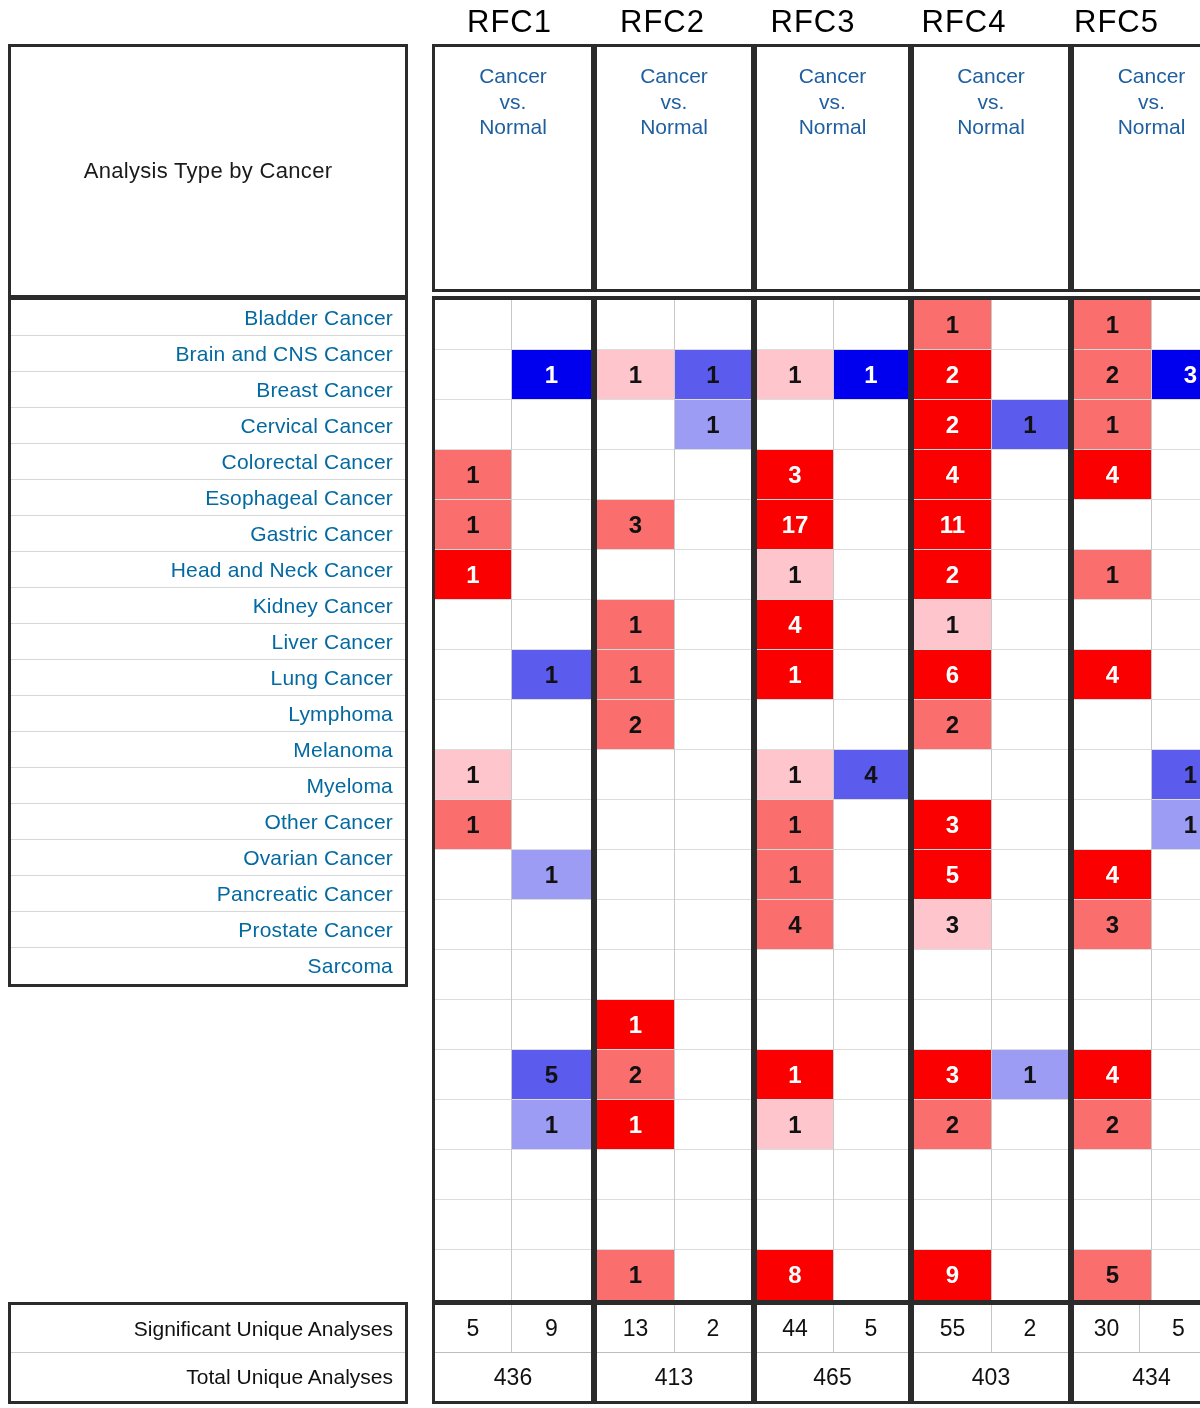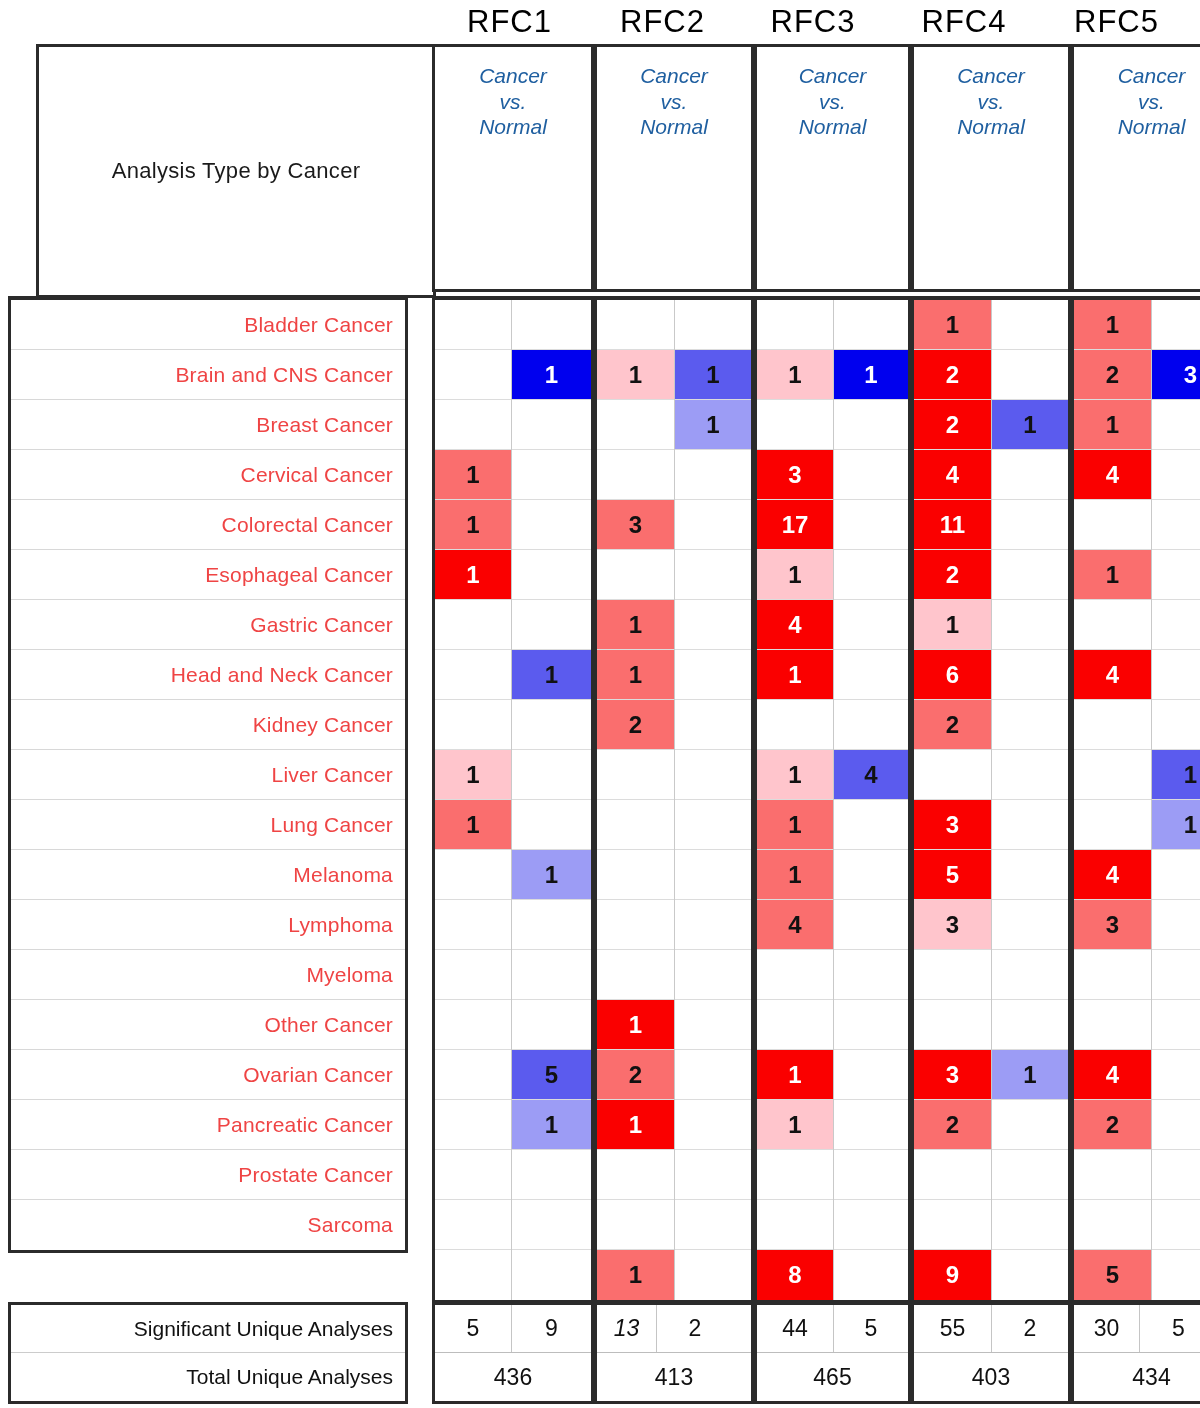--- a/index.html
+++ b/index.html
@@ -41,47 +41,46 @@
   .rfc-label-cell.c3 { flex: 0 0 152px; width: 152px; }
   .rfc-label-cell.c4 { flex: 0 0 153px; width: 153px; }
 
   
   .left-block {
     position: absolute;
     left: 8px; top: 44px;
     width: 400px;
     border: 3px solid #2b2b2b;
     background: #fff;
-    margin-left: 28px;
   }
   .left-header {
     height: 248px;
     display: flex;
     align-items: center;
     justify-content: center;
     font-size: 22px;
     color: #1a1a1a;
     letter-spacing: 0.3px;
   }
   .left-block2 {
     position: absolute;
     left: 8px; top: 296px;
     width: 400px;
     border: 3px solid #2b2b2b;
     border-top-width: 4px;
     background: #fff;
   }
   .row-label {
-    height: 50px;
+    height: 36px;
     display: flex;
     align-items: center;
     justify-content: flex-end;
     padding-right: 12px;
     font-size: 21px;
-    color: #ef4444;
+    color: #0369a1;
     border-bottom: 1px solid #d8d8d8;
     letter-spacing: 0.2px;
   }
   .row-label:last-child { border-bottom: none; }
 
   .left-block3 {
     position: absolute;
     left: 8px; top: 1302px;
     width: 400px;
     border: 3px solid #2b2b2b;
@@ -107,21 +106,20 @@
     gap: 0;
   }
   .hdr-col {
     border: 3px solid #2b2b2b;
     background: #fff;
     height: 248px;
     display: flex;
     flex-direction: column;
     align-items: center;
     padding-top: 16px;
-    font-style: italic;
   }
   .hdr-col .cvn {
     font-size: 21px;
     color: #1f5fa0;
     line-height: 1.22;
     text-align: center;
   }
 
   .data-grid {
     position: absolute;
@@ -237,22 +235,22 @@
       <div class="row-label">Brain and CNS Cancer</div>
       <div class="row-label">Breast Cancer</div>
       <div class="row-label">Cervical Cancer</div>
       <div class="row-label">Colorectal Cancer</div>
       <div class="row-label">Esophageal Cancer</div>
       <div class="row-label">Gastric Cancer</div>
       <div class="row-label">Head and Neck Cancer</div>
       <div class="row-label">Kidney Cancer</div>
       <div class="row-label">Liver Cancer</div>
       <div class="row-label">Lung Cancer</div>
+      <div class="row-label">Lymphoma</div>
       <div class="row-label">Melanoma</div>
-      <div class="row-label">Lymphoma</div>
       <div class="row-label">Myeloma</div>
       <div class="row-label">Other Cancer</div>
       <div class="row-label">Ovarian Cancer</div>
       <div class="row-label">Pancreatic Cancer</div>
       <div class="row-label">Prostate Cancer</div>
       <div class="row-label">Sarcoma</div>
     </div>
 
   <div class="data-grid" id="data-grid">
       <div class="grp">
@@ -495,21 +493,21 @@
   <div class="summary-grid" id="summary-grid">
       <div class="sgrp" style="width: 162px;">
         <div class="sig-row">
           <div class="sig-cell left-half" style="width: 77px;">5</div>
           <div class="sig-cell" style="width: 79px;">9</div>
         </div>
         <div class="tot-row">436</div>
       </div>
       <div class="sgrp" style="width: 160px;">
         <div class="sig-row">
-          <div class="sig-cell left-half" style="width: 60px; font-style: italic;">13</div>
+          <div class="sig-cell left-half" style="width: 78px;">13</div>
           <div class="sig-cell" style="width: 76px;">2</div>
         </div>
         <div class="tot-row">413</div>
       </div>
       <div class="sgrp" style="width: 157px;">
         <div class="sig-row">
           <div class="sig-cell left-half" style="width: 77px;">44</div>
           <div class="sig-cell" style="width: 74px;">5</div>
         </div>
         <div class="tot-row">465</div>

